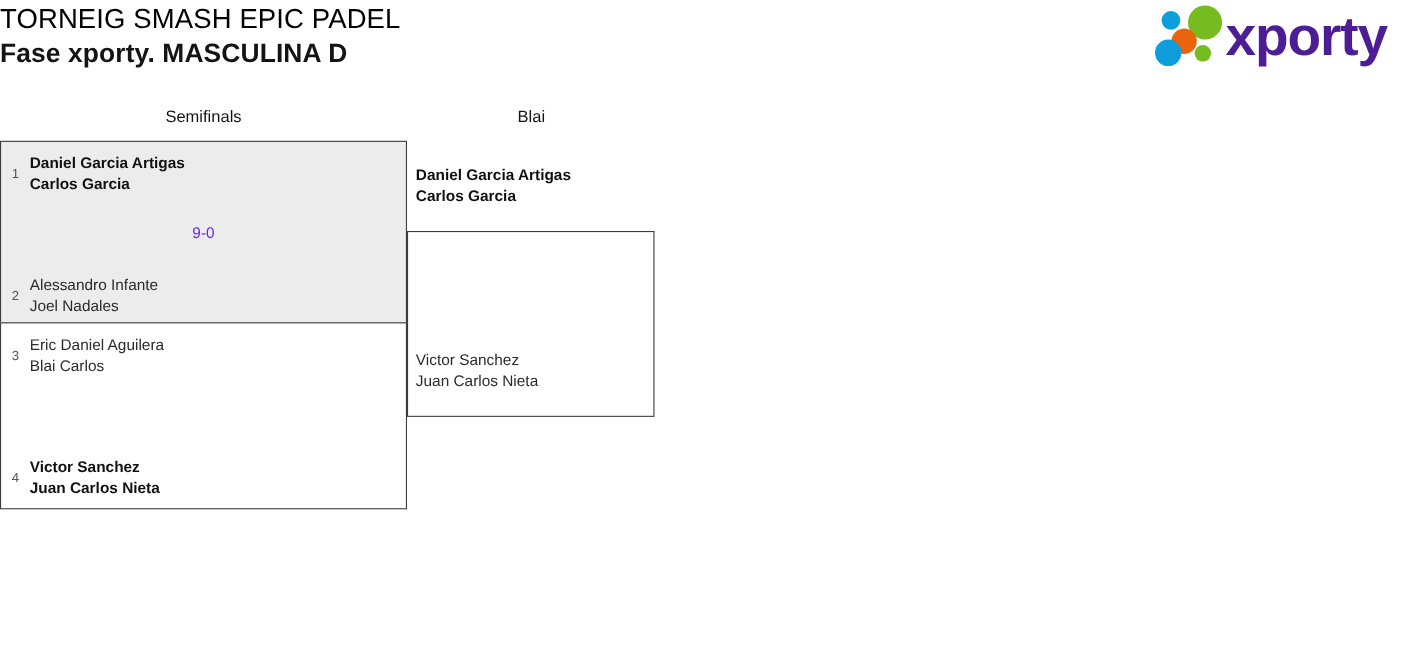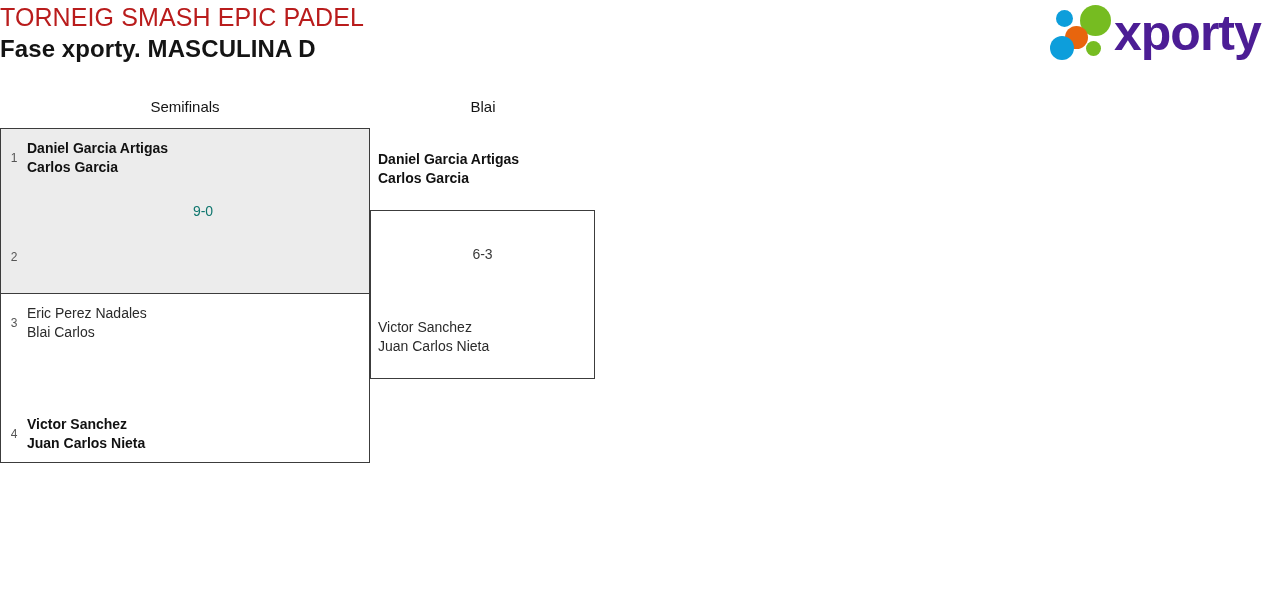--- a/index.html
+++ b/index.html
@@ -10,21 +10,21 @@
     color:#141414;
     overflow:hidden;
     position:relative;
   }
 
   
   .header{position:absolute;left:0;top:0;width:1280px;height:80px;}
   .title-block{position:absolute;left:0;top:2px;}
   .title-line1{
     font-size:25px;line-height:31px;font-weight:400;
-    color:#b91c1c;letter-spacing:.1px;white-space:nowrap;
+    color:#000000;letter-spacing:.1px;white-space:nowrap;
   }
   .title-line2{
     font-size:24px;line-height:31px;font-weight:700;
     color:#141414;letter-spacing:.1px;white-space:nowrap;
   }
 
   
   .logo{position:absolute;left:1048px;top:4px;width:228px;height:60px;}
   .logo-dots{position:absolute;left:0;top:0;width:72px;height:58px;}
   .dot{position:absolute;border-radius:50%;}
@@ -72,21 +72,21 @@
   .names.win{font-weight:700;color:#111111;}
   .names.lose{font-weight:400;color:#2b2b2b;}
 
   .m1-top{top:10px;}
   .m1-bot{top:121px;}
   .m2-top{top:10px;}
   .m2-bot{top:121px;}
 
   .score{
     position:absolute;width:370px;left:0;text-align:center;
-    font-size:14px;line-height:18px;color:#0f766e;font-weight:400;padding-left:18px;
+    font-size:14px;line-height:18px;color:#6d28d9;font-weight:400;
   }
   .m1-score{top:202px;}
   .m2-score{top:370px;}
 
   
   .final-box{
     position:absolute;left:370px;top:210px;width:225px;height:169px;
     border:1px solid #3c3c3c;box-sizing:border-box;background:#ffffff;
   }
   .final-team{
@@ -133,29 +133,33 @@
   <div class="match match-1">
     <div class="team m1-top">
       <span class="seed">1</span>
       <span class="names win">
         <span class="nm">Daniel Garcia Artigas</span>
         <span class="nm">Carlos Garcia</span>
       </span>
     </div>
     <div class="team m1-bot">
       <span class="seed">2</span>
+      <span class="names lose">
+        <span class="nm">Alessandro Infante</span>
+        <span class="nm">Joel Nadales</span>
+      </span>
     </div>
   </div>
   <div class="score m1-score">9-0</div>
 
   <div class="match match-2">
     <div class="team m2-top">
       <span class="seed">3</span>
       <span class="names lose">
-        <span class="nm">Eric Perez Nadales</span>
+        <span class="nm">Eric Daniel Aguilera</span>
         <span class="nm">Blai Carlos</span>
       </span>
     </div>
     <div class="team m2-bot">
       <span class="seed">4</span>
       <span class="names win">
         <span class="nm">Victor Sanchez</span>
         <span class="nm">Juan Carlos Nieta</span>
       </span>
     </div>
@@ -166,15 +170,14 @@
   <div class="final-team final-winner">
     <span class="nm">Daniel Garcia Artigas</span>
     <span class="nm">Carlos Garcia</span>
   </div>
 
   <div class="final-team final-loser">
     <span class="nm">Victor Sanchez</span>
     <span class="nm">Juan Carlos Nieta</span>
   </div>
 
-  <div class="final-score">6-3</div>
 
 </div>
 
 </body></html>

